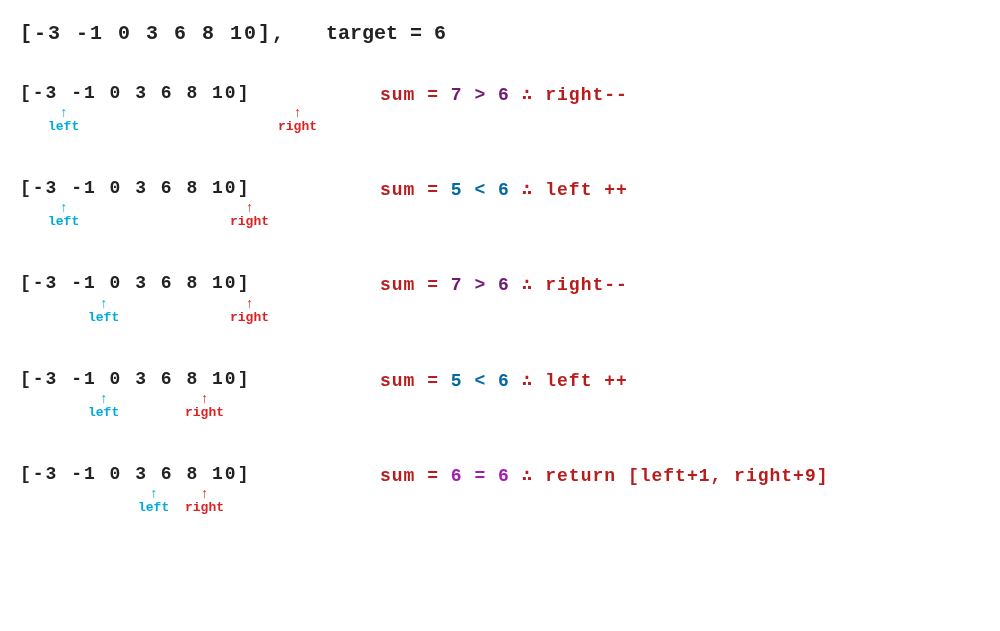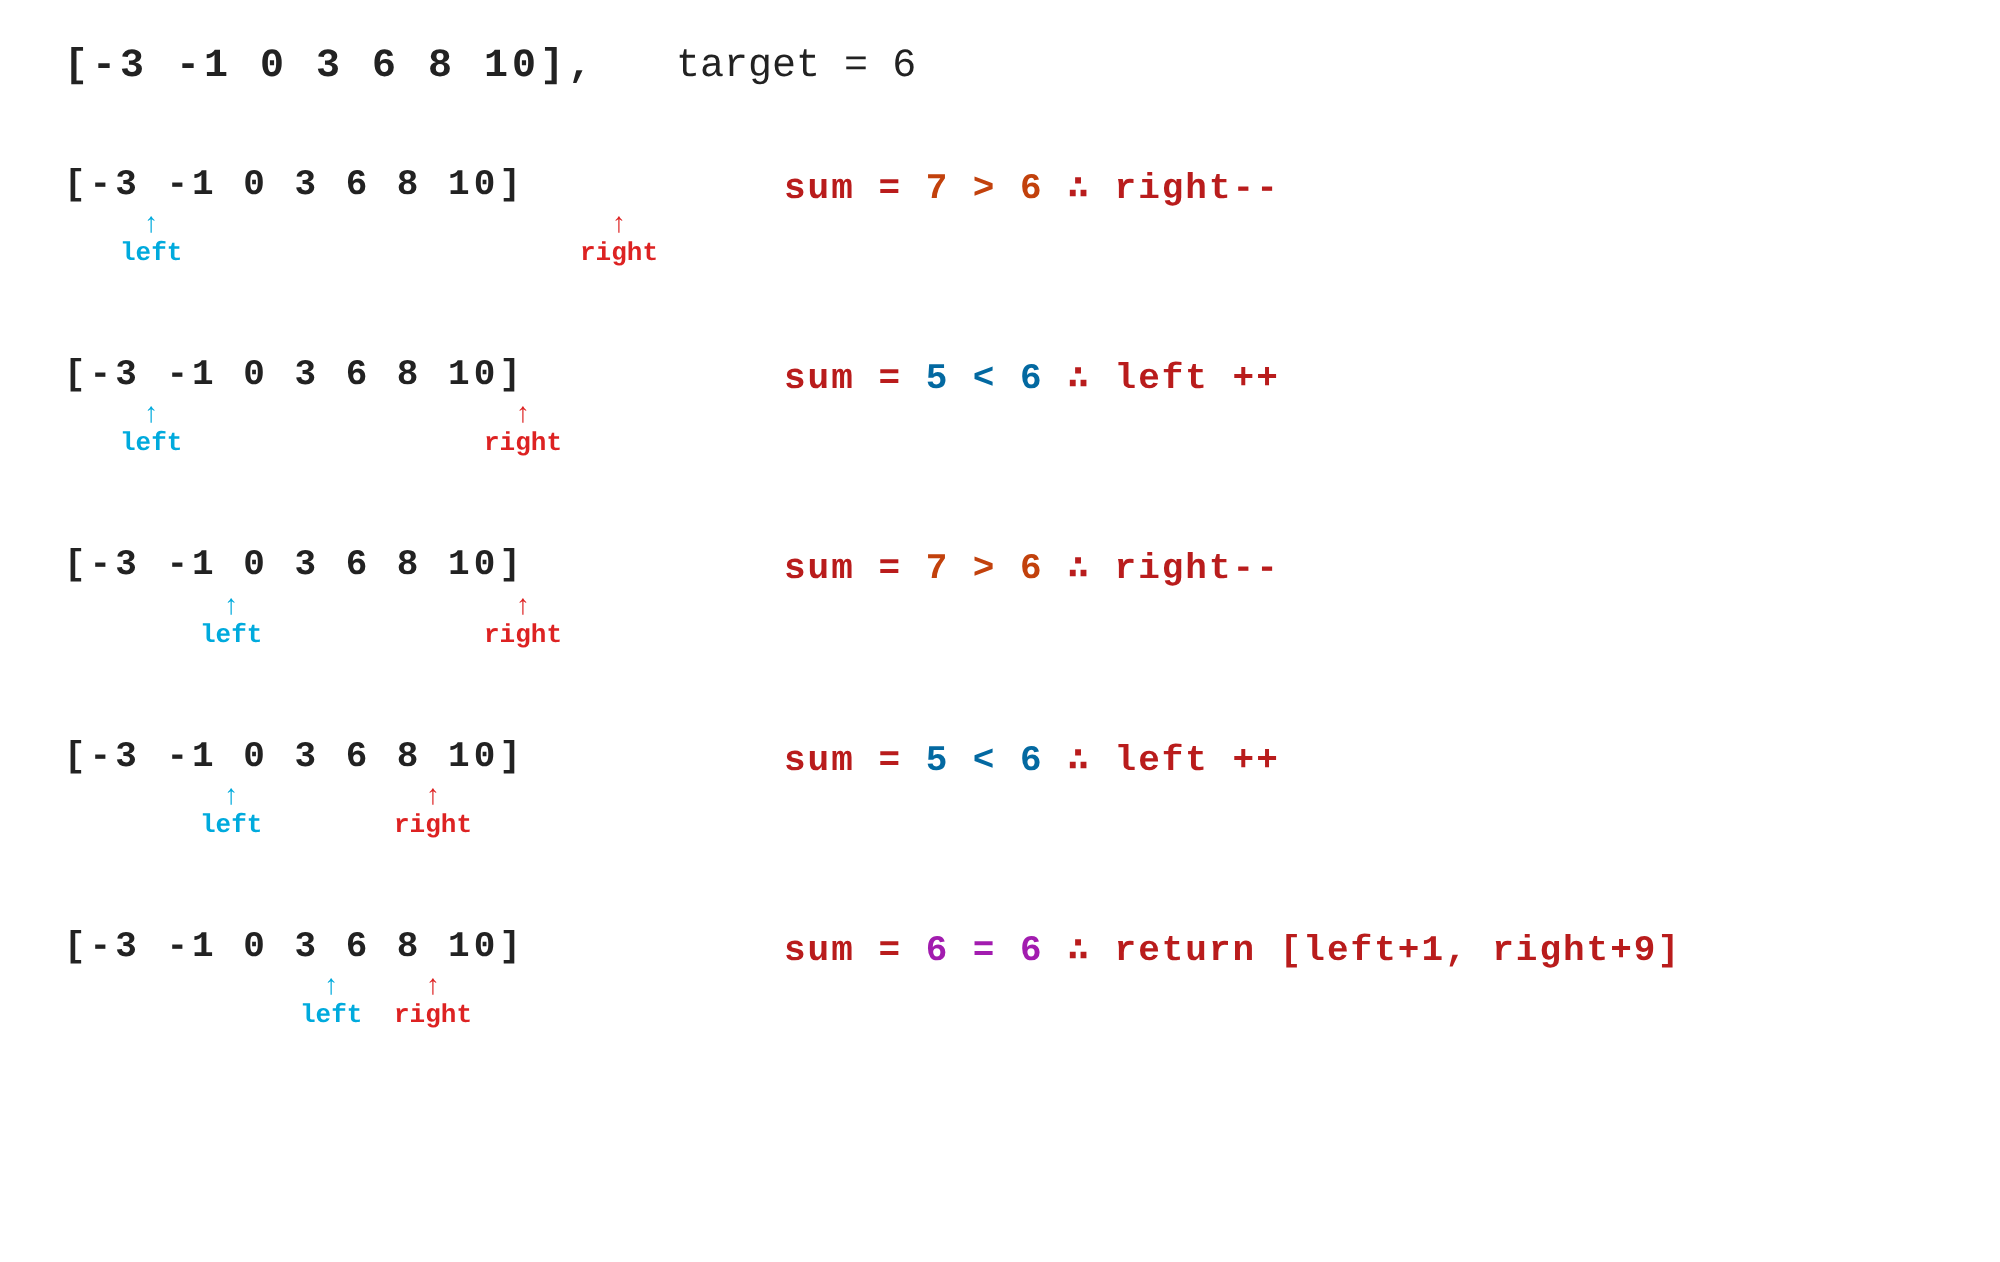--- a/index.html
+++ b/index.html
@@ -9,21 +9,21 @@
       width: 1000px;
       height: 631px;
       overflow: hidden;
       position: relative;
     }
 
     .page {
       width: 1000px;
       height: 631px;
       position: relative;
-      padding: 18px 32px;
+      padding: 18px 20px;
     }
 
     .handwritten {
       font-family: 'Courier New', Courier, monospace;
       font-size: 18px;
       color: #222;
     }
 
     
     .title-row {
@@ -32,21 +32,21 @@
       margin-bottom: 10px;
       margin-top: 4px;
     }
     .title-row .array-text {
       font-size: 20px;
       font-weight: bold;
       letter-spacing: 2px;
     }
     .title-row .target-text {
       font-size: 20px;
-      font-weight: normal;
+      font-weight: bold;
       margin-left: 40px;
     }
 
     
     .step-row {
       display: flex;
       align-items: flex-start;
       margin-bottom: 4px;
       position: relative;
     }
@@ -98,21 +98,21 @@
     .explanation {
       font-size: 18px;
       font-weight: bold;
       letter-spacing: 1px;
       margin-left: 20px;
       padding-top: 2px;
       white-space: nowrap;
     }
 
     .cyan { color: #0369a1; }
-    .red { color: #c2410c; }
+    .red { color: #701a75; }
     .black { color: #b91c1c; }
     .green { color: #a21caf; }
 
     .step-block {
       margin-bottom: 8px;
       margin-top: 36px;
     }
   </style>
 </head>
 <body>

